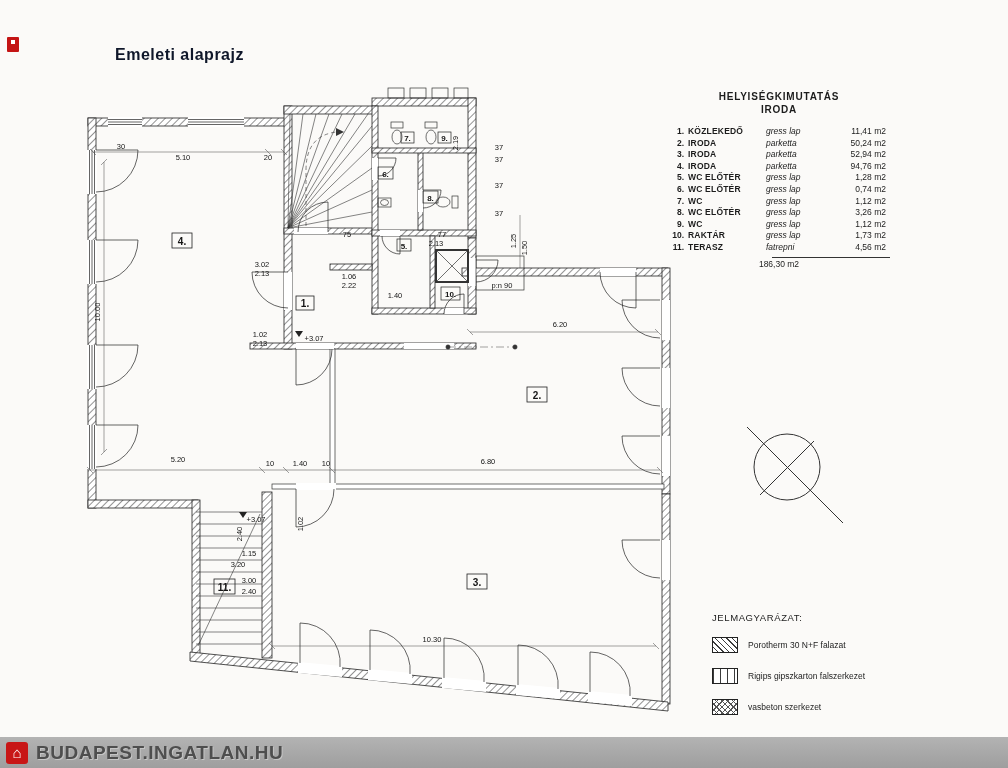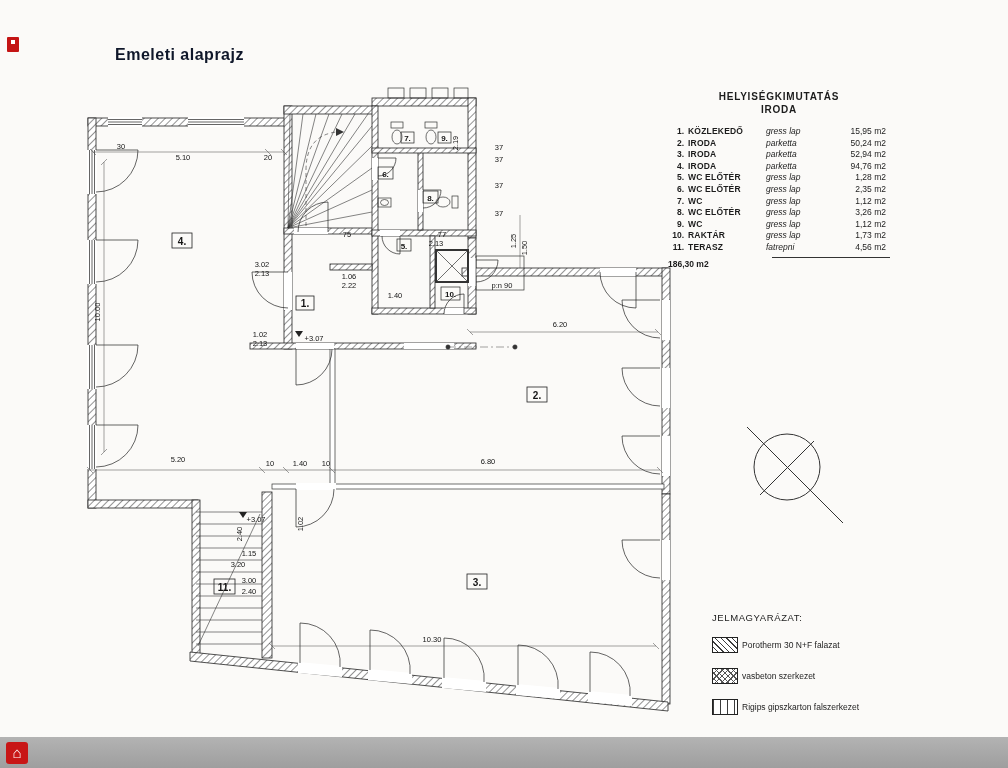--- a/index.html
+++ b/index.html
@@ -31,26 +31,26 @@
   .schedule{position:absolute;left:668px;top:90px;width:222px;}
   .schedule .hdr{e:0;text-align:center;font-weight:bold;font-size:10px;letter-spacing:.8px;line-height:13px;}
   .schedule .rows{margin-top:10px;}
   .srow{display:grid;grid-template-columns:20px 78px 62px 58px;line-height:11.6px;font-size:8.5px;}
   .c-num{text-align:right;padding-right:4px;font-weight:bold;}
   .c-name{font-weight:bold;letter-spacing:.2px;}
   .c-fin{font-style:italic;}
   .c-area{text-align:right;}
   .total-row{margin-top:3px;}
   .total-line{border-top:1px solid #333;width:118px;margin-left:auto;}
-  .total-val{text-align:left;font-size:8.5px;font-weight:bold;line-height:13px;width:100%;}
+  .total-val{text-align:center;font-size:8.5px;font-weight:normal;line-height:13px;width:100%;}
 
   
   .legend{position:absolute;left:712px;top:612px;width:210px;}
   .legend .ltitle{font-weight:normal;font-size:9.5px;letter-spacing:.6px;margin-bottom:14px;}
-  .litem{display:flex;align-items:center;gap:4px;margin-bottom:15px;}
+  .litem{display:flex;align-items:center;gap:10px;margin-bottom:15px;}
   .sw{width:24px;height:14px;border:1px solid #222;flex:0 0 auto;background:#fff;}
   .sw.hatch{background:repeating-linear-gradient(45deg,#fff 0 3px,#3c3c3c 3px 4px);}
   .sw.vlines{background:repeating-linear-gradient(90deg,#3c3c3c 0 1px,#fff 1px 7px);}
   .sw.cross{background:
       repeating-linear-gradient(45deg,rgba(60,60,60,0) 0 3px,#555 3px 4px),
       repeating-linear-gradient(-45deg,#fff 0 3px,#555 3px 4px);}
   .litem span{font-size:8.5px;}
 
   
   .wm-bar{
@@ -368,21 +368,21 @@
   <div class="schedule">
     <div class="hdr">
       <div>HELYISÉGKIMUTATÁS</div>
       <div>IRODA</div>
     </div>
     <div class="rows">
       <div class="srow">
         <span class="c-num">1.</span>
         <span class="c-name">KÖZLEKEDŐ</span>
         <span class="c-fin">gress lap</span>
-        <span class="c-area">15,95 m2</span>
+        <span class="c-area">11,41 m2</span>
       </div>
       <div class="srow">
         <span class="c-num">2.</span>
         <span class="c-name">IRODA</span>
         <span class="c-fin">parketta</span>
         <span class="c-area">50,24 m2</span>
       </div>
       <div class="srow">
         <span class="c-num">3.</span>
         <span class="c-name">IRODA</span>
@@ -398,21 +398,21 @@
       <div class="srow">
         <span class="c-num">5.</span>
         <span class="c-name">WC ELŐTÉR</span>
         <span class="c-fin">gress lap</span>
         <span class="c-area">1,28 m2</span>
       </div>
       <div class="srow">
         <span class="c-num">6.</span>
         <span class="c-name">WC ELŐTÉR</span>
         <span class="c-fin">gress lap</span>
-        <span class="c-area">2,35 m2</span>
+        <span class="c-area">0,74 m2</span>
       </div>
       <div class="srow">
         <span class="c-num">7.</span>
         <span class="c-name">WC</span>
         <span class="c-fin">gress lap</span>
         <span class="c-area">1,12 m2</span>
       </div>
       <div class="srow">
         <span class="c-num">8.</span>
         <span class="c-name">WC ELŐTÉR</span>
@@ -444,26 +444,27 @@
     </div>
   </div>
 
   <div class="legend">
     <div class="ltitle">JELMAGYARÁZAT:</div>
     <div class="litem">
       <div class="sw hatch"></div>
       <span>Porotherm 30 N+F falazat</span>
     </div>
     <div class="litem">
+      <div class="sw vlines"></div>
+      <span>Rigips gipszkarton falszerkezet</span>
+    </div>
+    <div class="litem">
       <div class="sw cross"></div>
       <span>vasbeton szerkezet</span>
     </div>
-    <div class="litem">
-      <div class="sw vlines"></div>
-      <span>Rigips gipszkarton falszerkezet</span>
-    </div>
   </div>
 
   <div class="wm-bar">
     <div class="wm-logo">⌂</div>
+    <div class="wm-text">BUDAPEST.INGATLAN.HU</div>
   </div>
 
 </div>
 
 </body></html>

